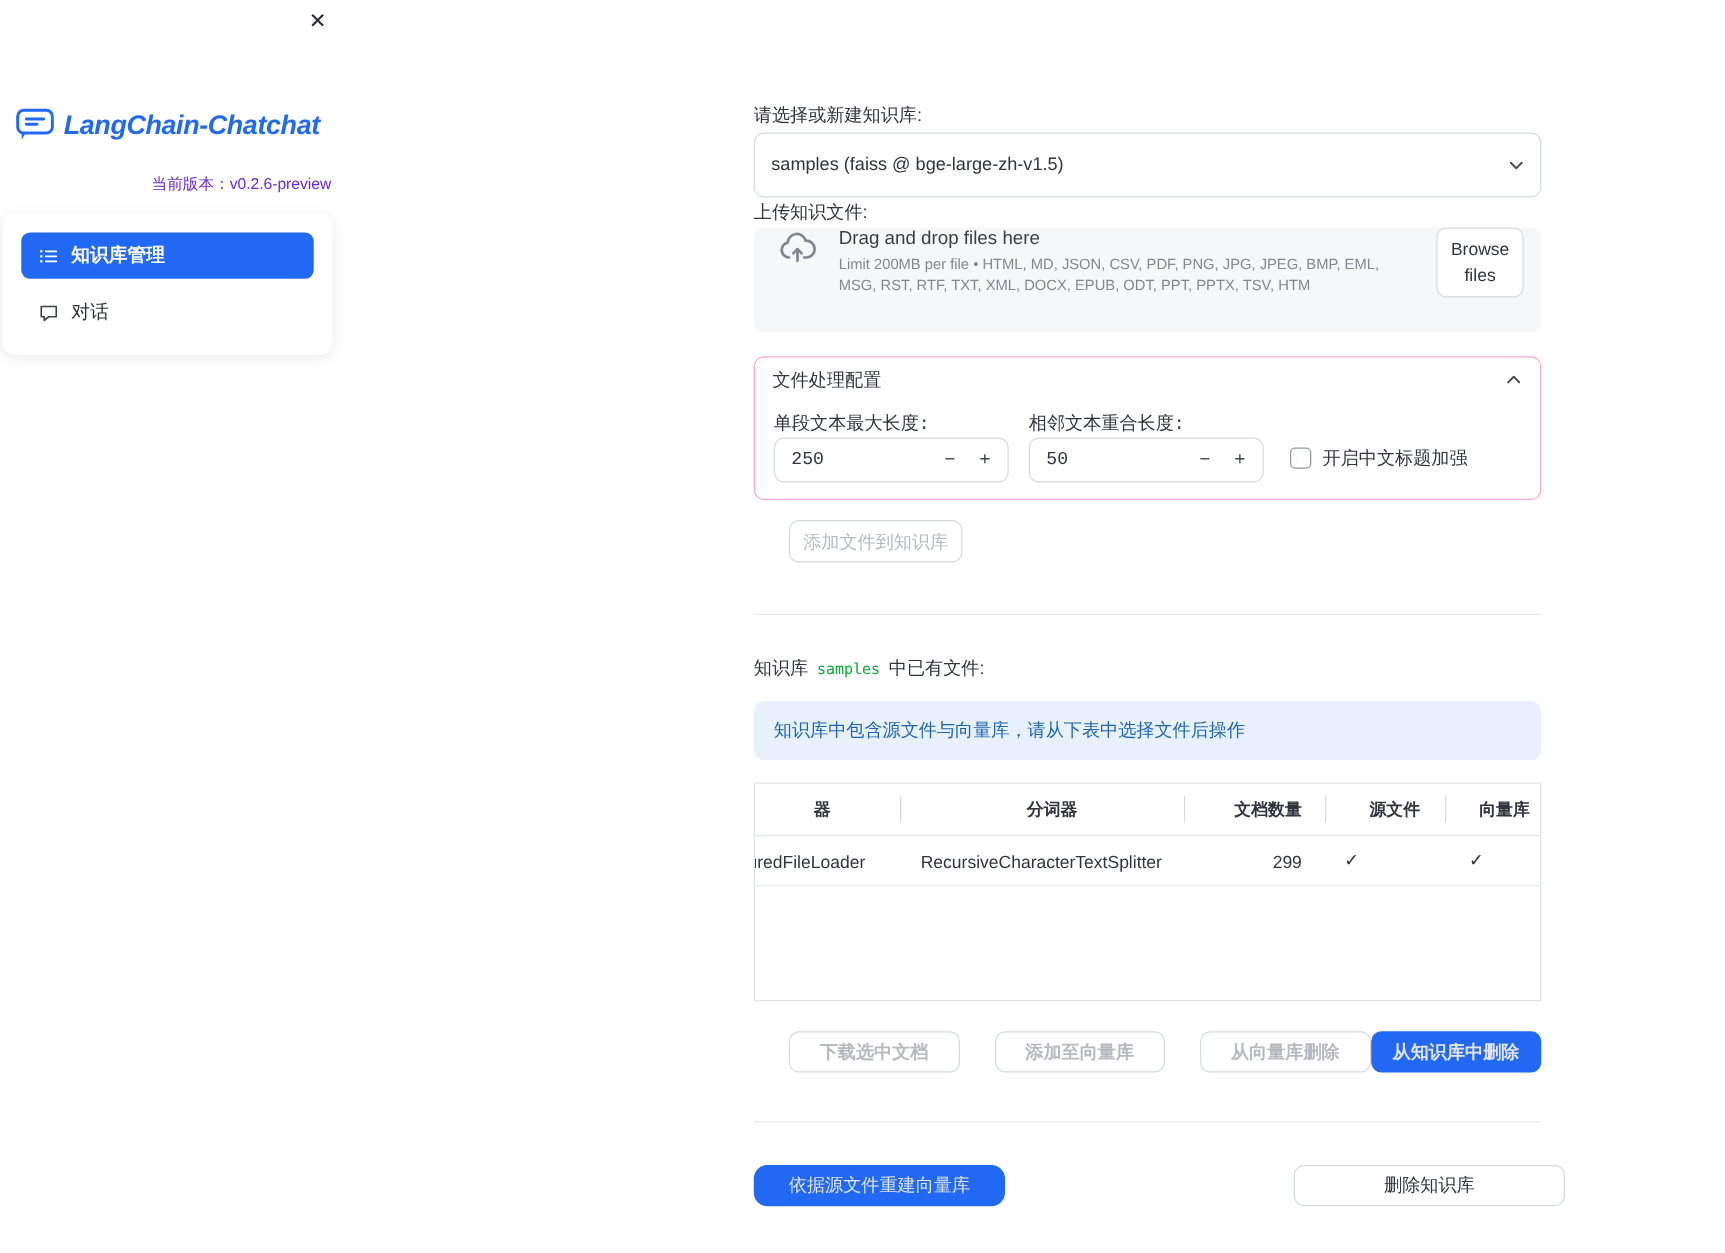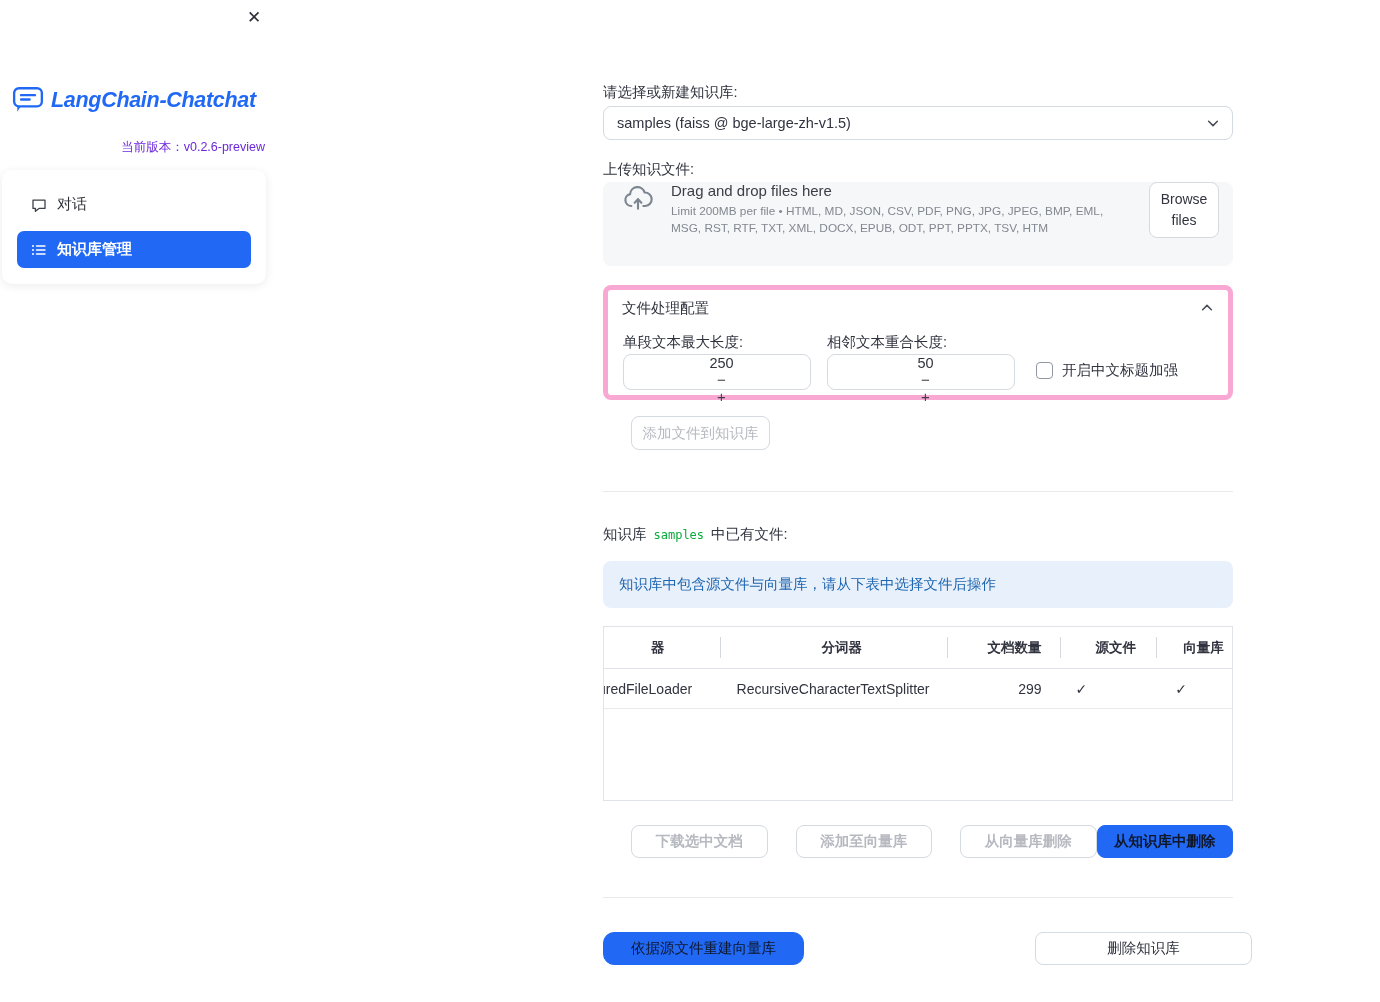--- a/index.html
+++ b/index.html
@@ -20,53 +20,53 @@
   .menu-item { display: flex; align-items: center; gap: 10px; height: 37px; padding: 0 14px; border-radius: 7px; font-size: 15px; cursor: pointer; color: #2c2f36; }
   .menu-item.selected { background: var(--accent, #2169f5); color: #fff; font-weight: bold; }
   .mi-icon { display: flex; align-items: center; }
 
   
   .content { position: absolute; left: 603px; top: 0; width: 630px; height: 1002px; }
   .field-label { position: absolute; left: 0; font-size: 14.5px; }
   #kb-label { top: 83px; }
   #upload-label { top: 160px; }
 
-  .selectbox { position: absolute; top: 106px; left: 0; width: 630px; height: 34px; background: #fff;
+  .selectbox { position: absolute; top: 106px; left: 0; width: 630px; height: 52px; background: #fff;
     border: 1px solid #d5d9e0; border-radius: 8px; display: flex; align-items: center; padding: 0 12px 0 13px;
     font-size: 14.5px; cursor: pointer; }
   .selectbox .chev { margin-left: auto; display: flex; }
 
   .dropzone { position: absolute; top: 182px; left: 0; width: 630px; height: 84px; background: #f5f7f9;
     border-radius: 8px; display: flex; align-items: flex-start; padding: 0 14px 0 17px; gap: 15px; }
   .dz-text { width: 478px; }
   .dz-main { font-size: 15px; color: #3b3e45; margin-bottom: 4px; }
   .dz-sub { font-size: 11.8px; color: #83878f; line-height: 1.4; }
   .browse { margin-left: auto; width: 72px; height: 56px; background: #fff; border: 1px solid #d5d9e0; border-radius: 8px;
     font-size: 14px; color: #31333f; line-height: 1.5; cursor: pointer; font-family: inherit; padding: 0 1px; }
 
-  .expander { position: absolute; top: 285px; left: 0; width: 630px; height: 115px; border: 5px solid #f9a8d4; border-radius: 8px; background: #fff; }
+  .expander { position: absolute; top: 285px; left: 0; width: 630px; height: 115px; border: 1px solid #f9a8d4; border-radius: 8px; background: #fff; font-family: Liberation Mono, monospace; }
   .exp-header { display: flex; align-items: center; height: 36px; padding: 0 14px; font-size: 14.5px; cursor: pointer; }
   .exp-header .chev { margin-left: auto; display: flex; }
   .cfg-label { position: absolute; top: 43px; font-size: 14.5px; }
   #chunk-label { left: 15px; }
   #overlap-label { left: 219px; }
   .numinput { position: absolute; top: 64px; height: 36px; width: 188px; background: #fff; border: 1px solid #d5d9e0;
-    border-radius: 8px; display: flex; align-items: center; padding: 0 4px 0 13px; font-size: 14.5px; flex-direction: column; }
+    border-radius: 8px; display: flex; align-items: center; padding: 0 4px 0 13px; font-size: 14.5px; }
   #chunk-input { left: 15px; }
   #overlap-input { left: 219px; }
   .num-val { flex: 1; }
   .step { width: 28px; height: 100%; border: none; background: none; color: #3d4148; font-size: 15px; cursor: pointer; font-family: inherit; }
   .check-row { position: absolute; left: 428px; top: 71px; display: flex; align-items: center; gap: 9px; cursor: pointer; }
   .checkbox { width: 17px; height: 17px; border: 1.6px solid #9298a3; border-radius: 4px; background: #fff; }
   .check-label { font-size: 14.5px; }
 
   .btn { border-radius: 8px; font-size: 14.5px; font-family: inherit; cursor: pointer; background: #fff;
     border: 1px solid #d5d9e0; color: #31333f; }
   .btn.disabled { color: #b6b9c0; cursor: default; margin-left: 28px; }
-  .btn.primary { background: var(--accent, #2169f5); border-color: var(--accent, #2169f5); color: #0f172a; }
+  .btn.primary { background: var(--accent, #2169f5); border-color: var(--accent, #2169f5); color: #e5e5e5; }
   #add-btn { position: absolute; top: 416px; left: 0; width: 139px; height: 34px; }
 
   .divider { position: absolute; left: 0; width: 630px; height: 1px; background: #e7e9ec; border: none; }
   #div1 { top: 491px; }
   #div2 { top: 897px; }
 
   .kb-line { position: absolute; top: 525px; left: 0; font-size: 14.5px; display: flex; align-items: center; }
   .kb-line code { font-family: "DejaVu Sans Mono", "Liberation Mono", monospace; font-size: 12px;
     color: var(--code-green, #09ab3b); margin: 0 7px; }
 
@@ -105,36 +105,36 @@
         <path d="M8.5 8.5h13M8.5 12.5h8" stroke-linecap="round"></path>
         <path d="M8 19 L5 24 L5 19 Z" fill="currentColor" stroke="none"></path>
       </svg>
     </span>
     <span class="logo-text">LangChain-Chatchat</span>
   </div>
 
   <div class="version">当前版本：v0.2.6-preview</div>
 
   <nav class="menu-card">
-    <div class="menu-item">
-      <span class="mi-icon">
-        <svg width="16" height="16" viewBox="0 0 16 16" fill="none" stroke="#3d4148" stroke-width="1.3" stroke-linejoin="round">
-          <path d="M2 3.2h12v8.2H8l-3.6 2.9v-2.9H2z"></path>
-        </svg>
-      </span>
-      <span>对话</span>
-    </div>
     <div class="menu-item selected">
       <span class="mi-icon">
         <svg width="16" height="16" viewBox="0 0 16 16" fill="none" stroke="#ffffff" stroke-width="1.4" stroke-linecap="round">
           <path d="M5.5 4h8.5M5.5 8h8.5M5.5 12h8.5"></path>
           <path d="M2 4h0.01M2 8h0.01M2 12h0.01" stroke-width="2"></path>
         </svg>
       </span>
       <span>知识库管理</span>
+    </div>
+    <div class="menu-item">
+      <span class="mi-icon">
+        <svg width="16" height="16" viewBox="0 0 16 16" fill="none" stroke="#3d4148" stroke-width="1.3" stroke-linejoin="round">
+          <path d="M2 3.2h12v8.2H8l-3.6 2.9v-2.9H2z"></path>
+        </svg>
+      </span>
+      <span>对话</span>
     </div>
   </nav>
 </aside>
 
 <main class="content">
 
   <div class="field-label" id="kb-label">请选择或新建知识库:</div>
 
   <div class="selectbox">
     <span>samples (faiss @ bge-large-zh-v1.5)</span>

